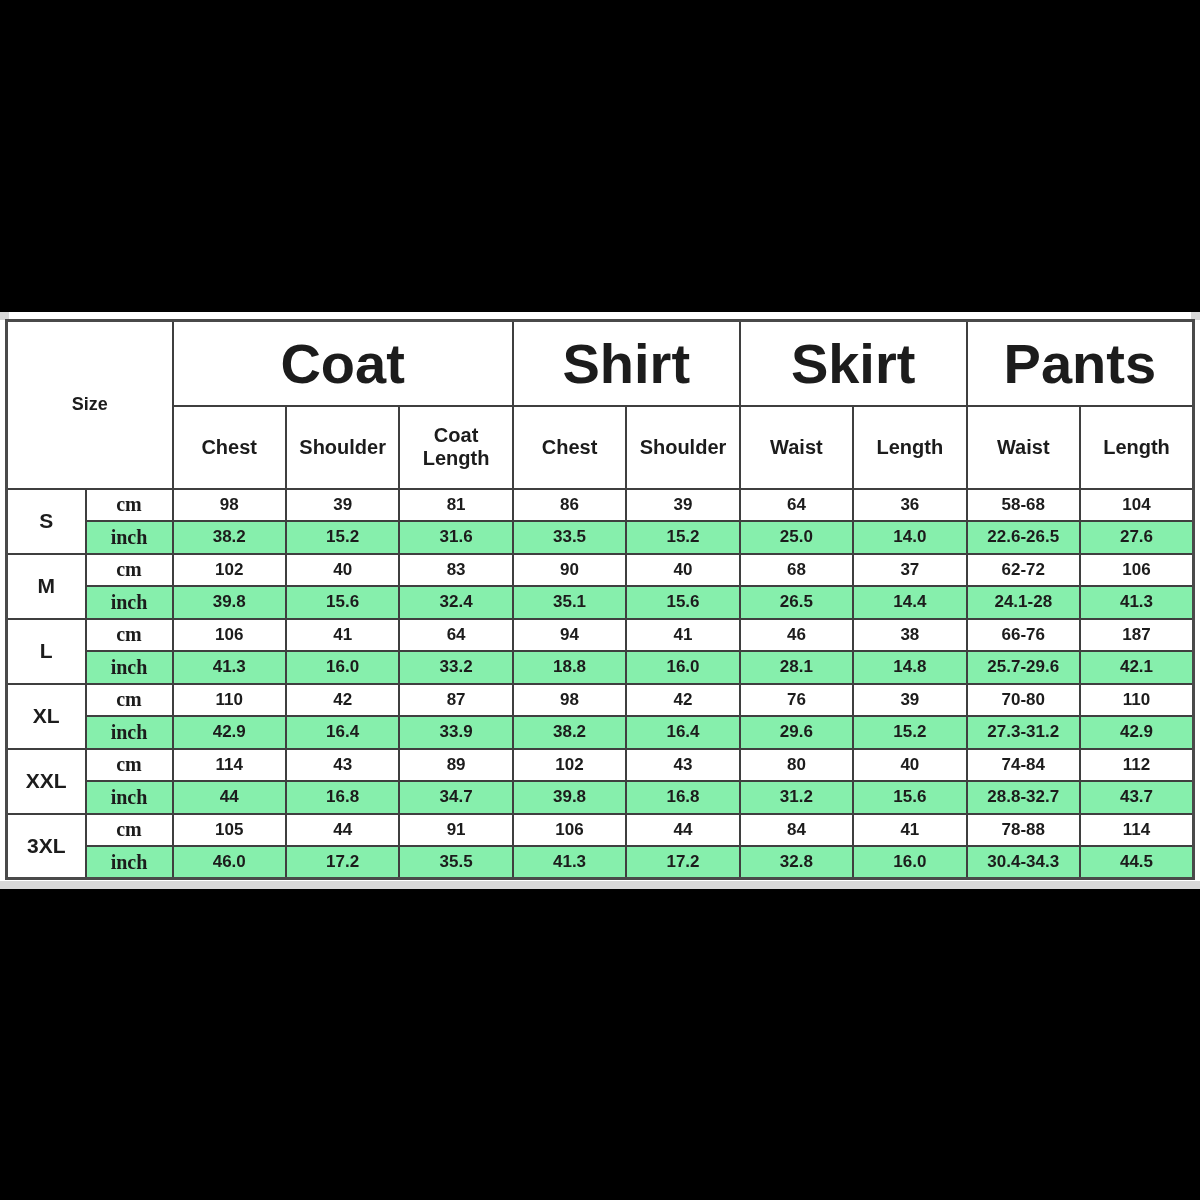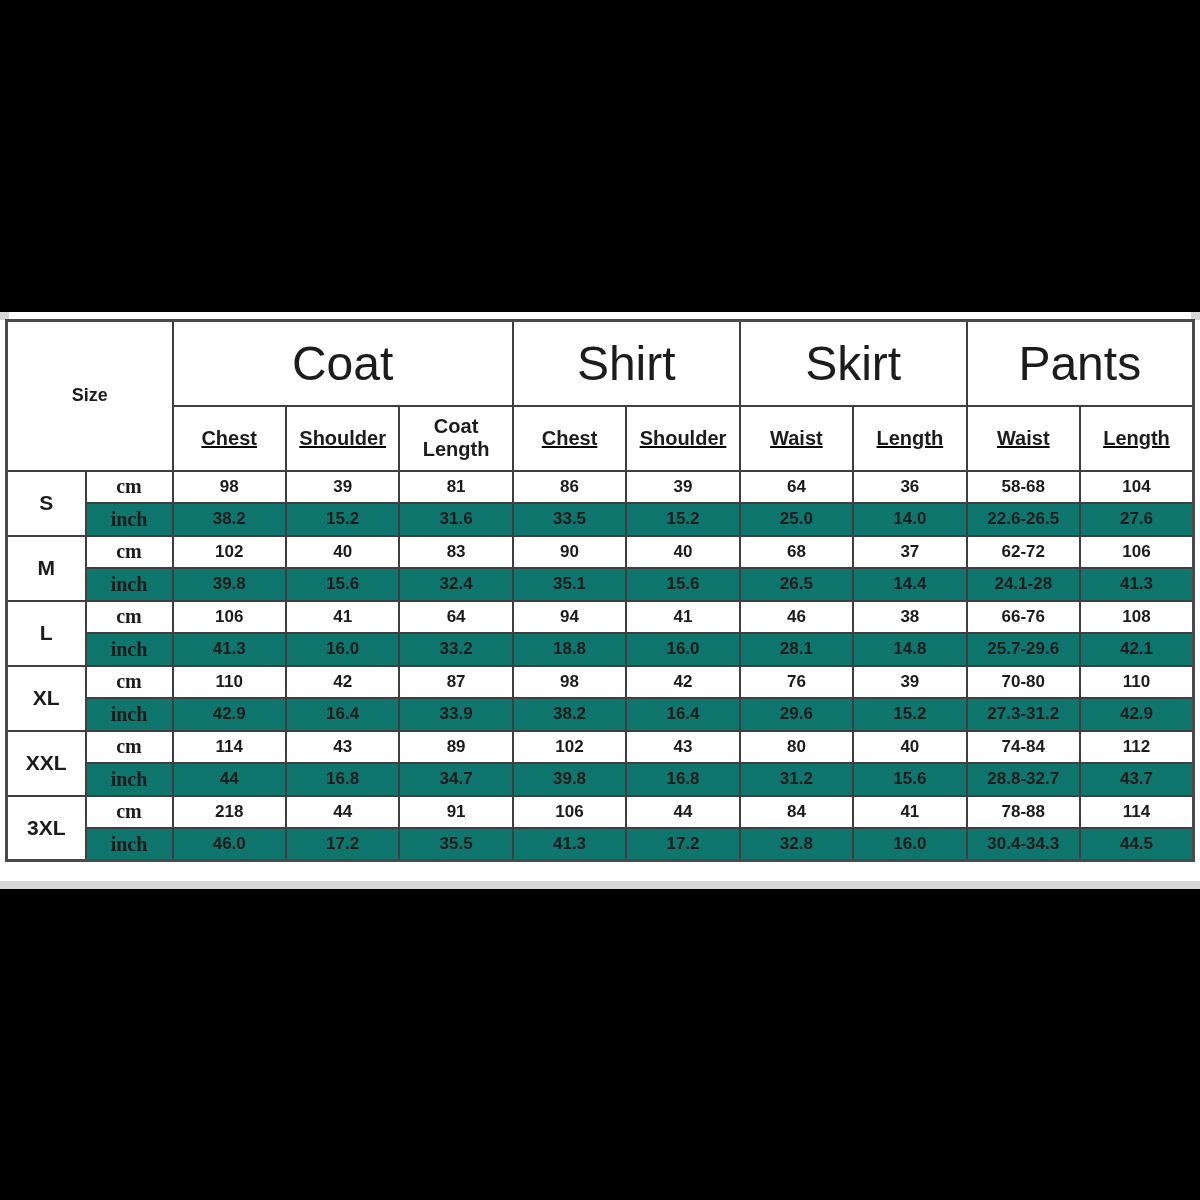--- a/index.html
+++ b/index.html
@@ -55,26 +55,26 @@
   }
   table.size-chart td {
     border: 2px solid #3f3f3f;
     text-align: center;
     vertical-align: middle;
     color: #1c1c1c;
     padding: 0;
     overflow: hidden;
   }
   tr.group-row { height: 85px; }
-  tr.subhead-row { height: 65px; text-decoration: underline; }
+  tr.subhead-row { height: 83px; }
   tr.data-row { height: 32.5px; }
 
   td.h1 {
-    font-size: 48px;
-    font-weight: normal;
+    font-size: 56px;
+    font-weight: bold;
     letter-spacing: 0px;
   }
   td.hsize {
     font-size: 18px;
     font-weight: bold;
   }
   td.h2 {
     font-size: 20px;
     font-weight: bold;
     line-height: 1.15;
@@ -90,21 +90,21 @@
   td.unit {
     font-size: 20px;
     font-weight: bold;
     font-family: Liberation Serif, serif;
   }
   td.val {
     font-size: 17px;
     font-weight: bold;
   }
   td.green {
-    background: #0f766e;
+    background: #86efac;
     color: #243424;
   }
 </style>
 </head>
 <body>
 
 <div class="stage">
   <div class="white-band"></div>
   <div class="corner-artifact left"></div>
   <div class="corner-artifact right"></div>
@@ -202,21 +202,21 @@
         <td class="size" rowspan="2">L</td>
         <td class="unit">cm</td>
         <td class="val">106</td>
         <td class="val">41</td>
         <td class="val">64</td>
         <td class="val">94</td>
         <td class="val">41</td>
         <td class="val">46</td>
         <td class="val">38</td>
         <td class="val">66-76</td>
-        <td class="val">108</td>
+        <td class="val">187</td>
       </tr>
       <tr class="data-row">
         <td class="unit green">inch</td>
         <td class="val green">41.3</td>
         <td class="val green">16.0</td>
         <td class="val green">33.2</td>
         <td class="val green">18.8</td>
         <td class="val green">16.0</td>
         <td class="val green">28.1</td>
         <td class="val green">14.8</td>
@@ -272,21 +272,21 @@
         <td class="val green">16.8</td>
         <td class="val green">31.2</td>
         <td class="val green">15.6</td>
         <td class="val green">28.8-32.7</td>
         <td class="val green">43.7</td>
       </tr>
 
       <tr class="data-row">
         <td class="size" rowspan="2">3XL</td>
         <td class="unit">cm</td>
-        <td class="val">218</td>
+        <td class="val">105</td>
         <td class="val">44</td>
         <td class="val">91</td>
         <td class="val">106</td>
         <td class="val">44</td>
         <td class="val">84</td>
         <td class="val">41</td>
         <td class="val">78-88</td>
         <td class="val">114</td>
       </tr>
       <tr class="data-row">

